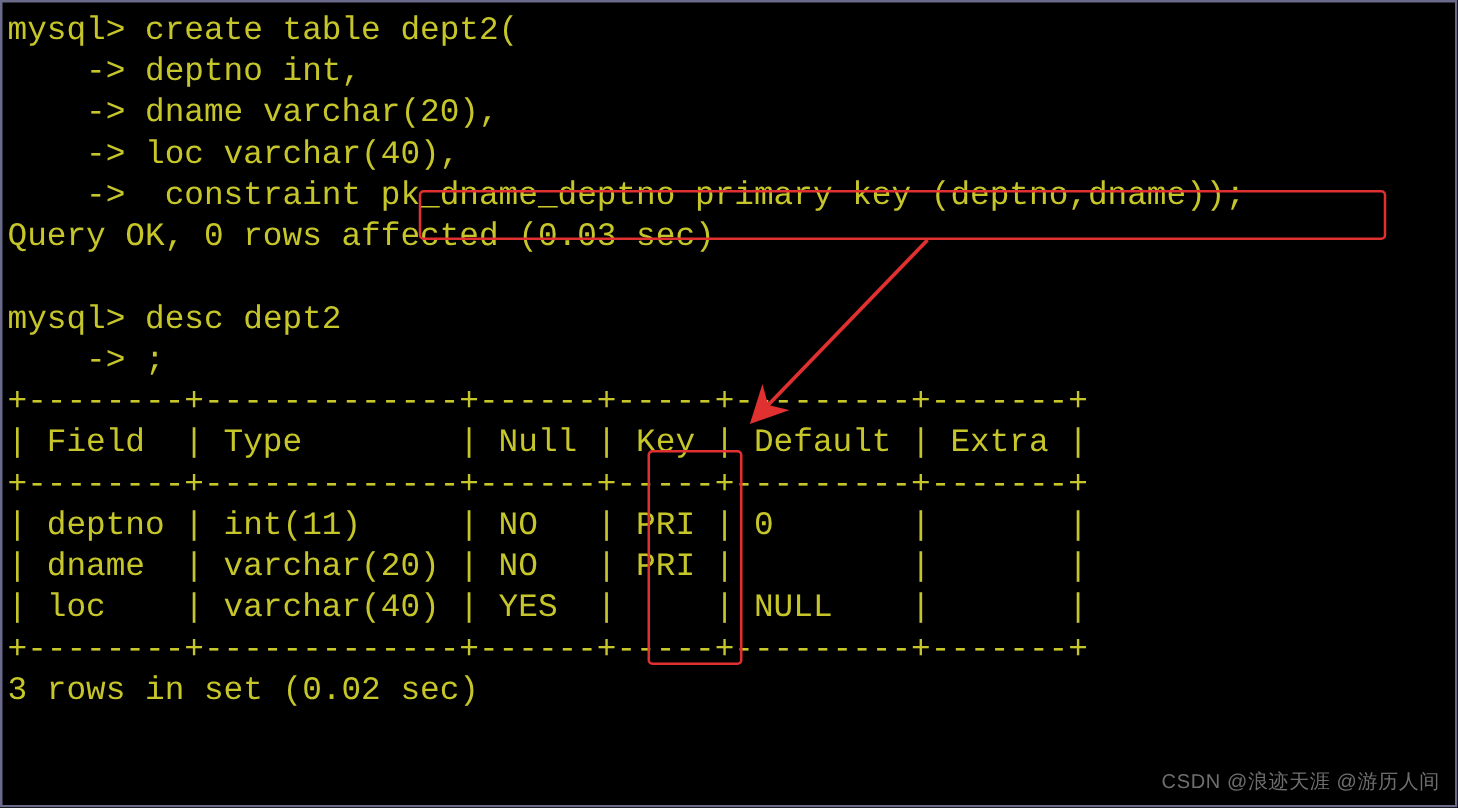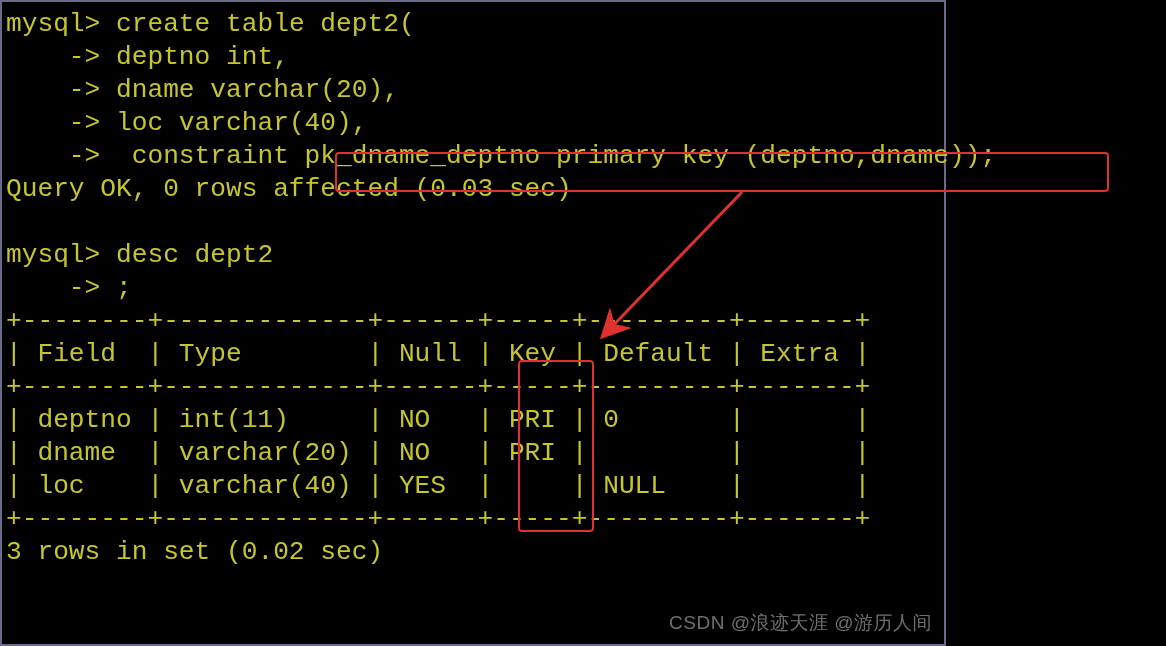--- a/index.html
+++ b/index.html
@@ -6,21 +6,21 @@
     margin: 0;
     padding: 0;
     width: 1166px;
     height: 646px;
     background: #000;
     overflow: hidden;
     font-family: "NSimSun", "SimSun", "Courier New", monospace;
   }
   .terminal {
     position: relative;
-    width: 946px;
+    width: 1166px;
     height: 646px;
     background: #000;
     border: 2px solid #6a6a8a;
     box-sizing: border-box;
     padding: 6px 4px;
   }
   pre {
     margin: 0;
     color: #c6c62a;
     font-family: "NSimSun", "SimSun", "Courier New", monospace;
@@ -54,21 +54,21 @@
     left: 0; top: 0;
     width: 1166px; height: 646px;
     pointer-events: none;
   }
   .watermark {
     position: absolute;
     right: 12px;
     bottom: 8px;
     color: #aaa;
     font-family: "Microsoft YaHei", Arial, sans-serif;
-    font-size: 19px;
+    font-size: 16px;
     opacity: 0.65;
     letter-spacing: 0.5px;
   }
 </style>
 </head>
 <body>
 
 <div class="terminal">
 <pre><span>mysql&gt;</span><span> create table dept2(</span>
 <span>    -&gt;</span><span> deptno int,</span>

